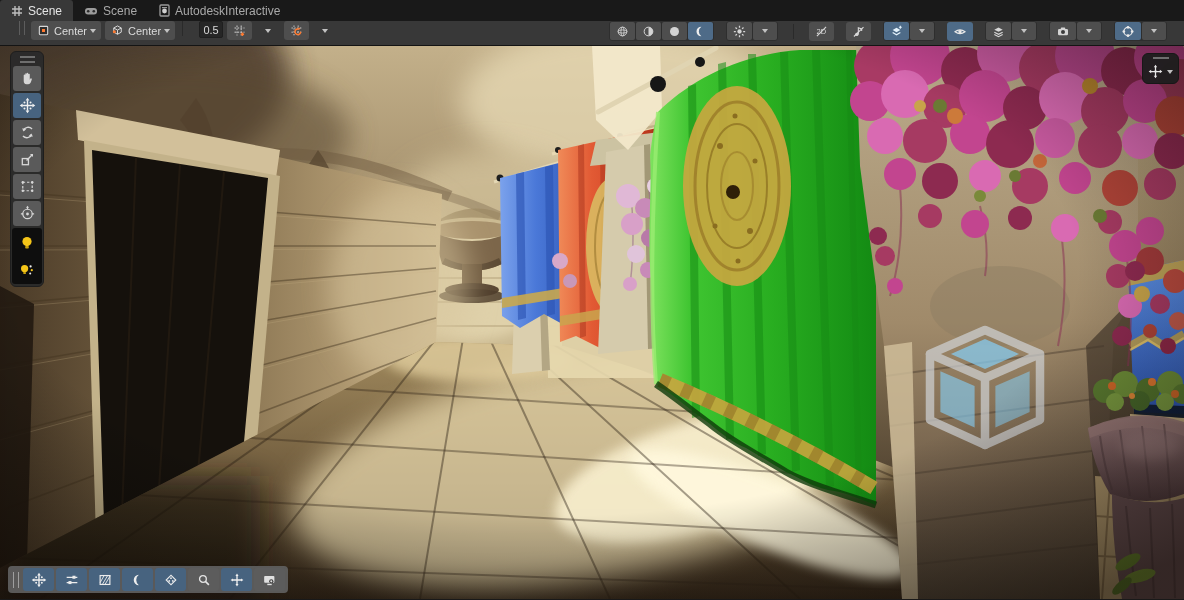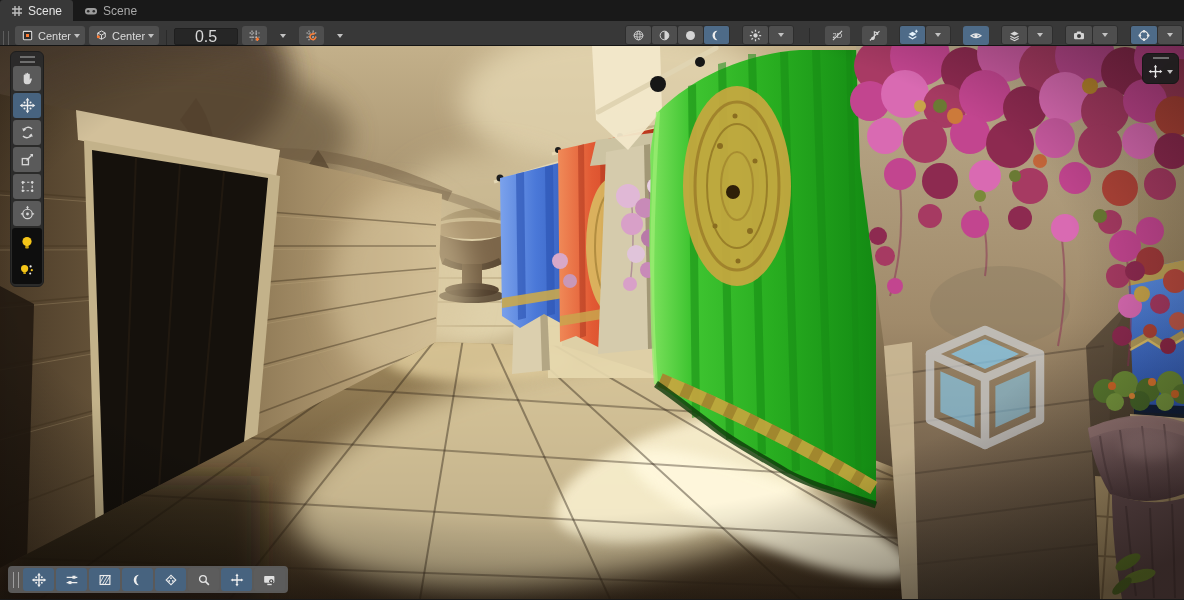--- a/index.html
+++ b/index.html
@@ -4,32 +4,32 @@
 <style>
   html,body{margin:0;padding:0;width:1184px;height:600px;overflow:hidden;background:#191919;
     font-family:"Liberation Sans",sans-serif;}
   *{box-sizing:border-box;}
   
   .tabbar{height:21px;background:#191919;display:flex;align-items:stretch;}
   .tab{display:flex;align-items:center;gap:5px;padding:4px 11px;font-size:12px;color:#a9a9a9;cursor:default;}
   .tab.active{background:#383838;color:#e4e4e4;border-radius:3px 3px 0 0;}
   .tab svg{flex:0 0 auto;}
   
-  .toolbar{height:25px;background:#383838;border-bottom:1px solid #141414;display:flex;align-items:flex-end;
-    padding:0 1px;gap:4px;}
+  .toolbar{height:25px;background:#383838;border-bottom:1px solid #141414;display:flex;align-items:flex-start;
+    padding:0 17px;gap:4px;}
   .tbtn{height:19px;min-width:24px;display:flex;align-items:center;justify-content:center;gap:3px;
     background:#4e4e4e;border-radius:3px;padding:0 5px;color:#dcdcdc;font-size:11px;white-space:nowrap;}
   .tbtn.on{background:#4e6b88;}
   .tbtn.flat{background:transparent;}
   .caret{width:0;height:0;border-left:3.5px solid transparent;border-right:3.5px solid transparent;
     border-top:4px solid #c2c2c2;}
   .sep{width:1px;height:15px;background:#2a2a2a;margin:0 3px;}
   .handle-v{width:6px;height:14px;border-left:1px solid #5d5d5d;border-right:1px solid #5d5d5d;margin:0 2px;}
-  .field{width:64px;height:17px;background:#262626;border:1px solid #1f1f1f;border-radius:2px;color:#d8d8d8;
-    font-size:16px;text-align:center;padding:0;}
+  .field{width:24px;height:17px;background:#262626;border:1px solid #1f1f1f;border-radius:2px;color:#d8d8d8;
+    font-size:11px;text-align:center;padding:0;margin-left:9px;}
   .group{display:flex;background:#2e2e2e;border-radius:4px;padding:1px;gap:1px;}
   .group .tbtn{border-radius:2px;height:18px;}
   .right-cluster{margin-left:auto;display:flex;align-items:center;gap:12px;}
   
   .viewport{position:relative;width:1184px;height:553px;background:#000;}
   .viewport > svg.scene{position:absolute;left:0;top:0;}
   
   .palette{position:absolute;left:10px;top:5px;width:34px;background:rgba(42,42,42,.97);
     border:1px solid #1e1e1e;border-radius:6px;padding:2px;display:flex;flex-direction:column;
     align-items:center;gap:2px;}
@@ -60,20 +60,28 @@
     </svg>
     <span>Scene</span>
   </div>
   <div class="tab">
     <svg width="14" height="12" viewBox="0 0 14 12">
       <rect x="1" y="3" width="12" height="6.5" rx="3" fill="#9b9b9b"></rect>
       <circle cx="4.2" cy="6.2" r="1.3" fill="#2a2a2a"></circle>
         <circle cx="9.8" cy="6.2" r="1.3" fill="#2a2a2a"></circle>
     </svg>
     <span>Scene</span>
+  </div>
+  <div class="tab">
+    <svg width="11" height="13" viewBox="0 0 11 13">
+      <rect x="1" y="1" width="9" height="11" rx="1" fill="none" stroke="#9b9b9b" stroke-width="1.3"></rect>
+      <circle cx="5.5" cy="7" r="2.4" fill="#cfcfcf"></circle>
+        <rect x="3" y="3" width="5" height="1.2" fill="#9b9b9b"></rect>
+    </svg>
+    <span>AutodeskInteractive</span>
   </div>
 </div>
 
 <div class="toolbar">
   <div class="handle-v"></div>
 
   <div class="tbtn">
     <svg width="15" height="15" viewBox="0 0 18 18">
       <rect x="4" y="4" width="10" height="10" rx="1" fill="#2e2e2e" stroke="#d8d8d8" stroke-width="1.3"></rect>
       <rect x="7.2" y="7.2" width="3.6" height="3.6" fill="#ff7a30"></rect>

